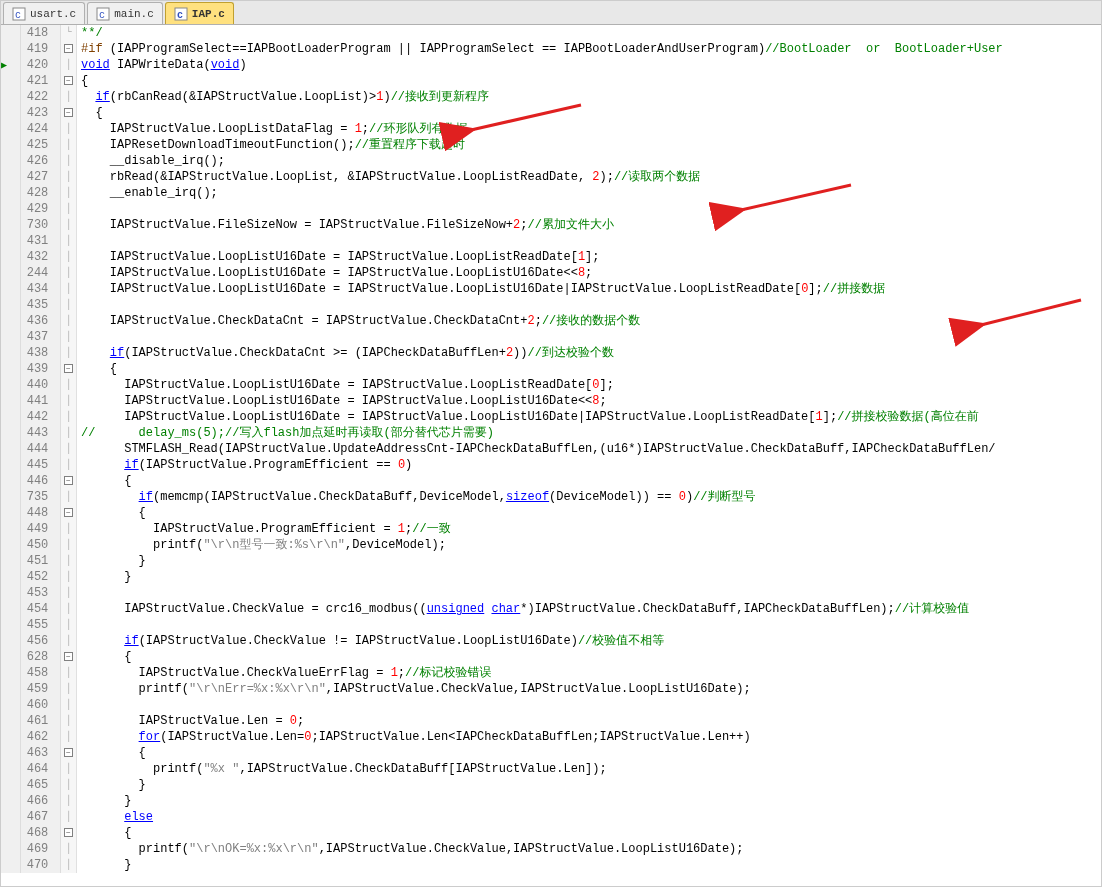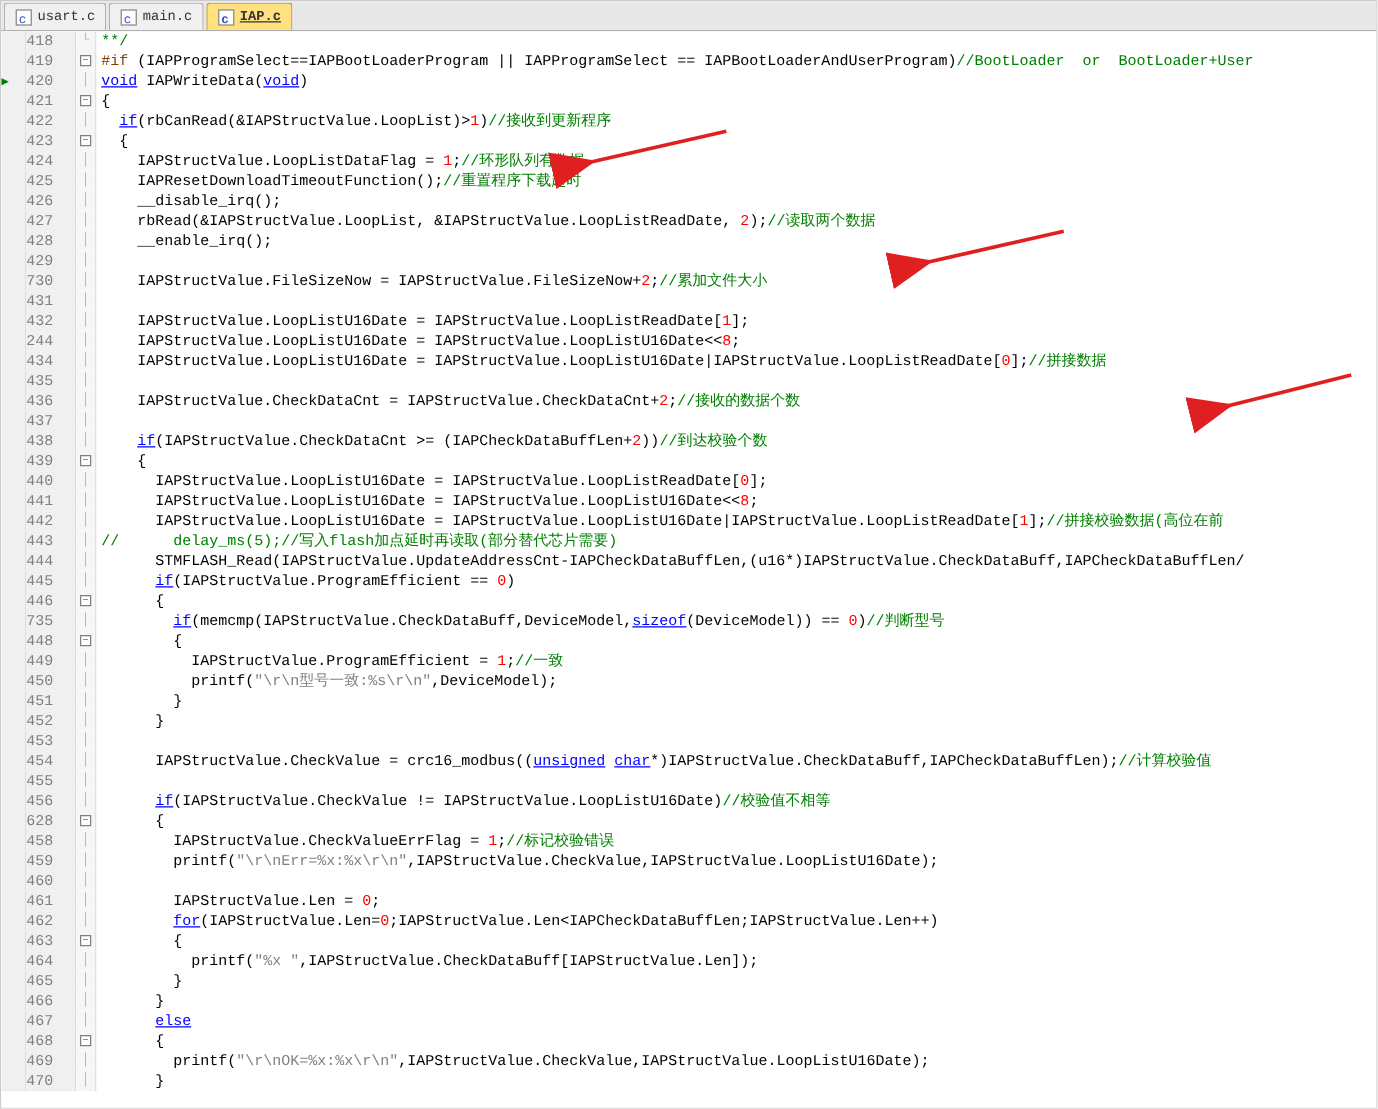--- a/index.html
+++ b/index.html
@@ -3,24 +3,24 @@
 <meta charset="utf-8">
 <style>
   * { margin: 0; padding: 0; box-sizing: border-box; }
   body { font-family: Consolas, "Courier New", monospace; font-size: 12px; background: #f0f0f0; overflow: hidden; }
   .window { width: 1102px; height: 887px; background: #ffffff; display: flex; flex-direction: column; border: 1px solid #ccc; }
   .tabbar { height: 24px; background: #e8e8e8; display: flex; align-items: flex-end; border-bottom: 1px solid #b0b0b0; padding-left: 2px; gap: 2px; }
   .tab { display: flex; align-items: center; height: 22px; padding: 0 8px; background: #f0f0f0; border: 1px solid #b0b0b0; border-bottom: none; border-radius: 3px 3px 0 0; gap: 4px; font-size: 11px; cursor: pointer; }
   .tab.active { background: #ffe17f; border-color: #c0a030; font-weight: bold; }
   .tab-icon { width: 14px; height: 14px; display: inline-flex; align-items: center; justify-content: center; }
   .tab-label { color: #333; }
-  .tab.active .tab-label { text-decoration: underline; }
+  .tab.active .tab-label { }
   .editor { flex: 1; display: flex; background: #ffffff; position: relative; overflow: hidden; }
   .margin-col { width: 20px; background: #f0f0f0; border-right: 1px solid #ddd; }
-  .lineno-col { width: 40px; background: #f0f0f0; text-align: left; padding-right: 6px; color: #808080; font-size: 12px; border-right: 1px solid #ddd; }
+  .lineno-col { width: 40px; background: #f0f0f0; text-align: center; padding-right: 6px; color: #808080; font-size: 12px; border-right: 1px solid #ddd; }
   .fold-col { width: 16px; background: #f6f6f6; text-align: center; color: #808080; font-size: 10px; border-right: 1px solid #e0e0e0; }
   .code-col { flex: 1; padding-left: 4px; white-space: pre; overflow: hidden; }
   .row { display: flex; height: 16px; line-height: 16px; }
   .row > .margin-col, .row > .lineno-col, .row > .fold-col { flex-shrink: 0; }
   .fold-box { display: inline-block; width: 9px; height: 9px; border: 1px solid #808080; background: #fff; font-size: 8px; line-height: 7px; text-align: center; color: #606060; cursor: pointer; }
   .fold-line { color: #b0b0b0; }
   .kw { color: #0000ff; text-decoration: underline; }
   .pp { color: #804000; text-align: right; }
   .cm { color: #008000; }
   .str { color: #808080; }

